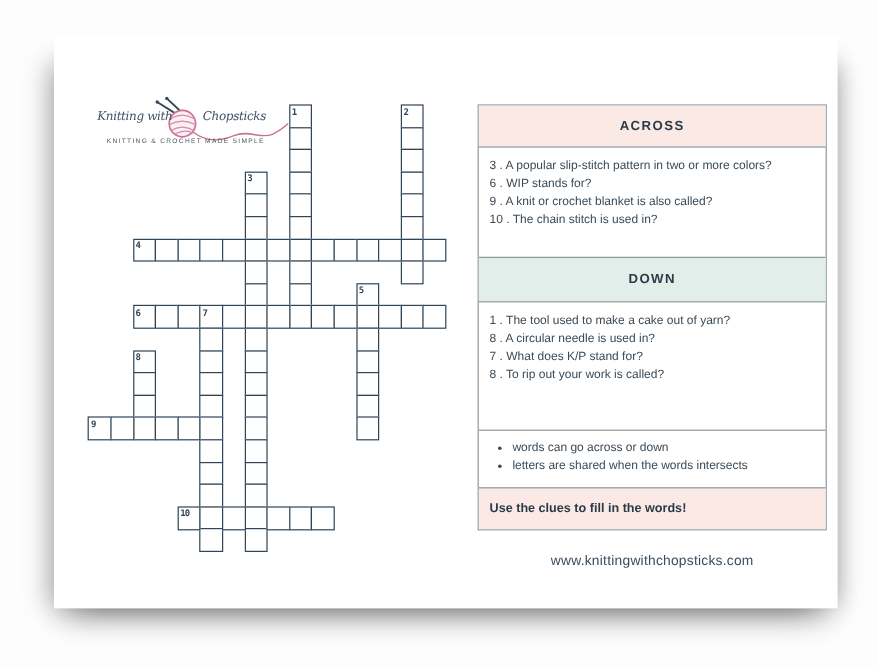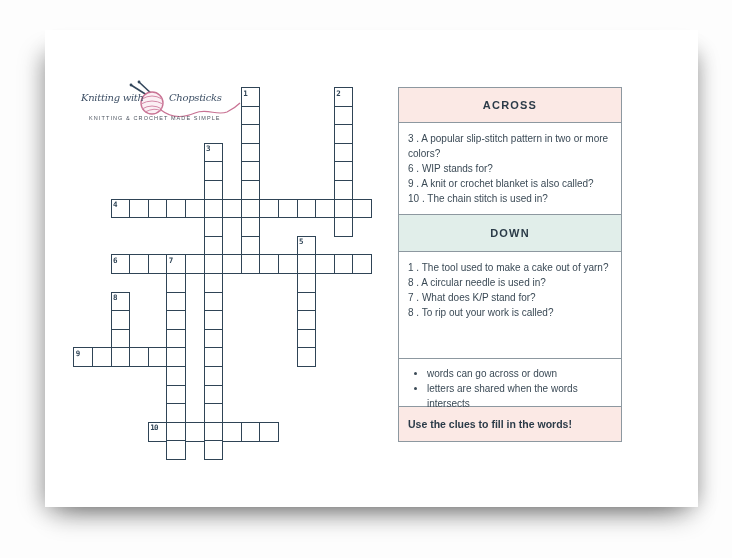--- a/index.html
+++ b/index.html
@@ -45,21 +45,21 @@
   .cell{
     position:absolute;width:19.8px;height:19.8px;box-sizing:border-box;
     border:1.2px solid var(--gridline);background:#fff;
   }
   .cell .num{
     position:absolute;top:0.5px;left:1.5px;
     font-family:"DejaVu Sans Mono", monospace;font-weight:bold;
     font-size:7.5px;letter-spacing:-0.8px;color:var(--gridline);
   }
   
-  .panel{position:absolute;left:353px;top:57px;width:224px;}
+  .panel{position:absolute;left:353px;top:57px;width:291px;}
   .panel-box{border:1.2px solid var(--panel-border);background:#fff;}
   .sec{box-sizing:border-box;border-top:1.2px solid var(--panel-border);}
   .sec:first-child{border-top:none;}
   .sec.header{
     height:34px;display:flex;align-items:center;justify-content:center;
     font-weight:bold;font-size:11px;letter-spacing:1.2px;color:var(--heading);
   }
   .sec.header.pink{background:var(--pink);}
   .sec.header.mint{background:var(--mint);height:37px;}
   .sec.clues{padding:8px 9px;font-size:10px;line-height:15px;color:var(--text);}
@@ -229,15 +229,16 @@
           <div>8 . To rip out your work is called?</div>
         </div>
       <div class="sec bullets">
         <ul id="bullet-list">
             <li>words can go across or down</li>
             <li>letters are shared when the words intersects</li>
           </ul>
       </div>
       <div class="sec inst">Use the clues to fill in the words!</div>
     </div>
+    <div class="footer">www.knittingwithchopsticks.com</div>
   </aside>
 
 </div>
 
 </body></html>

